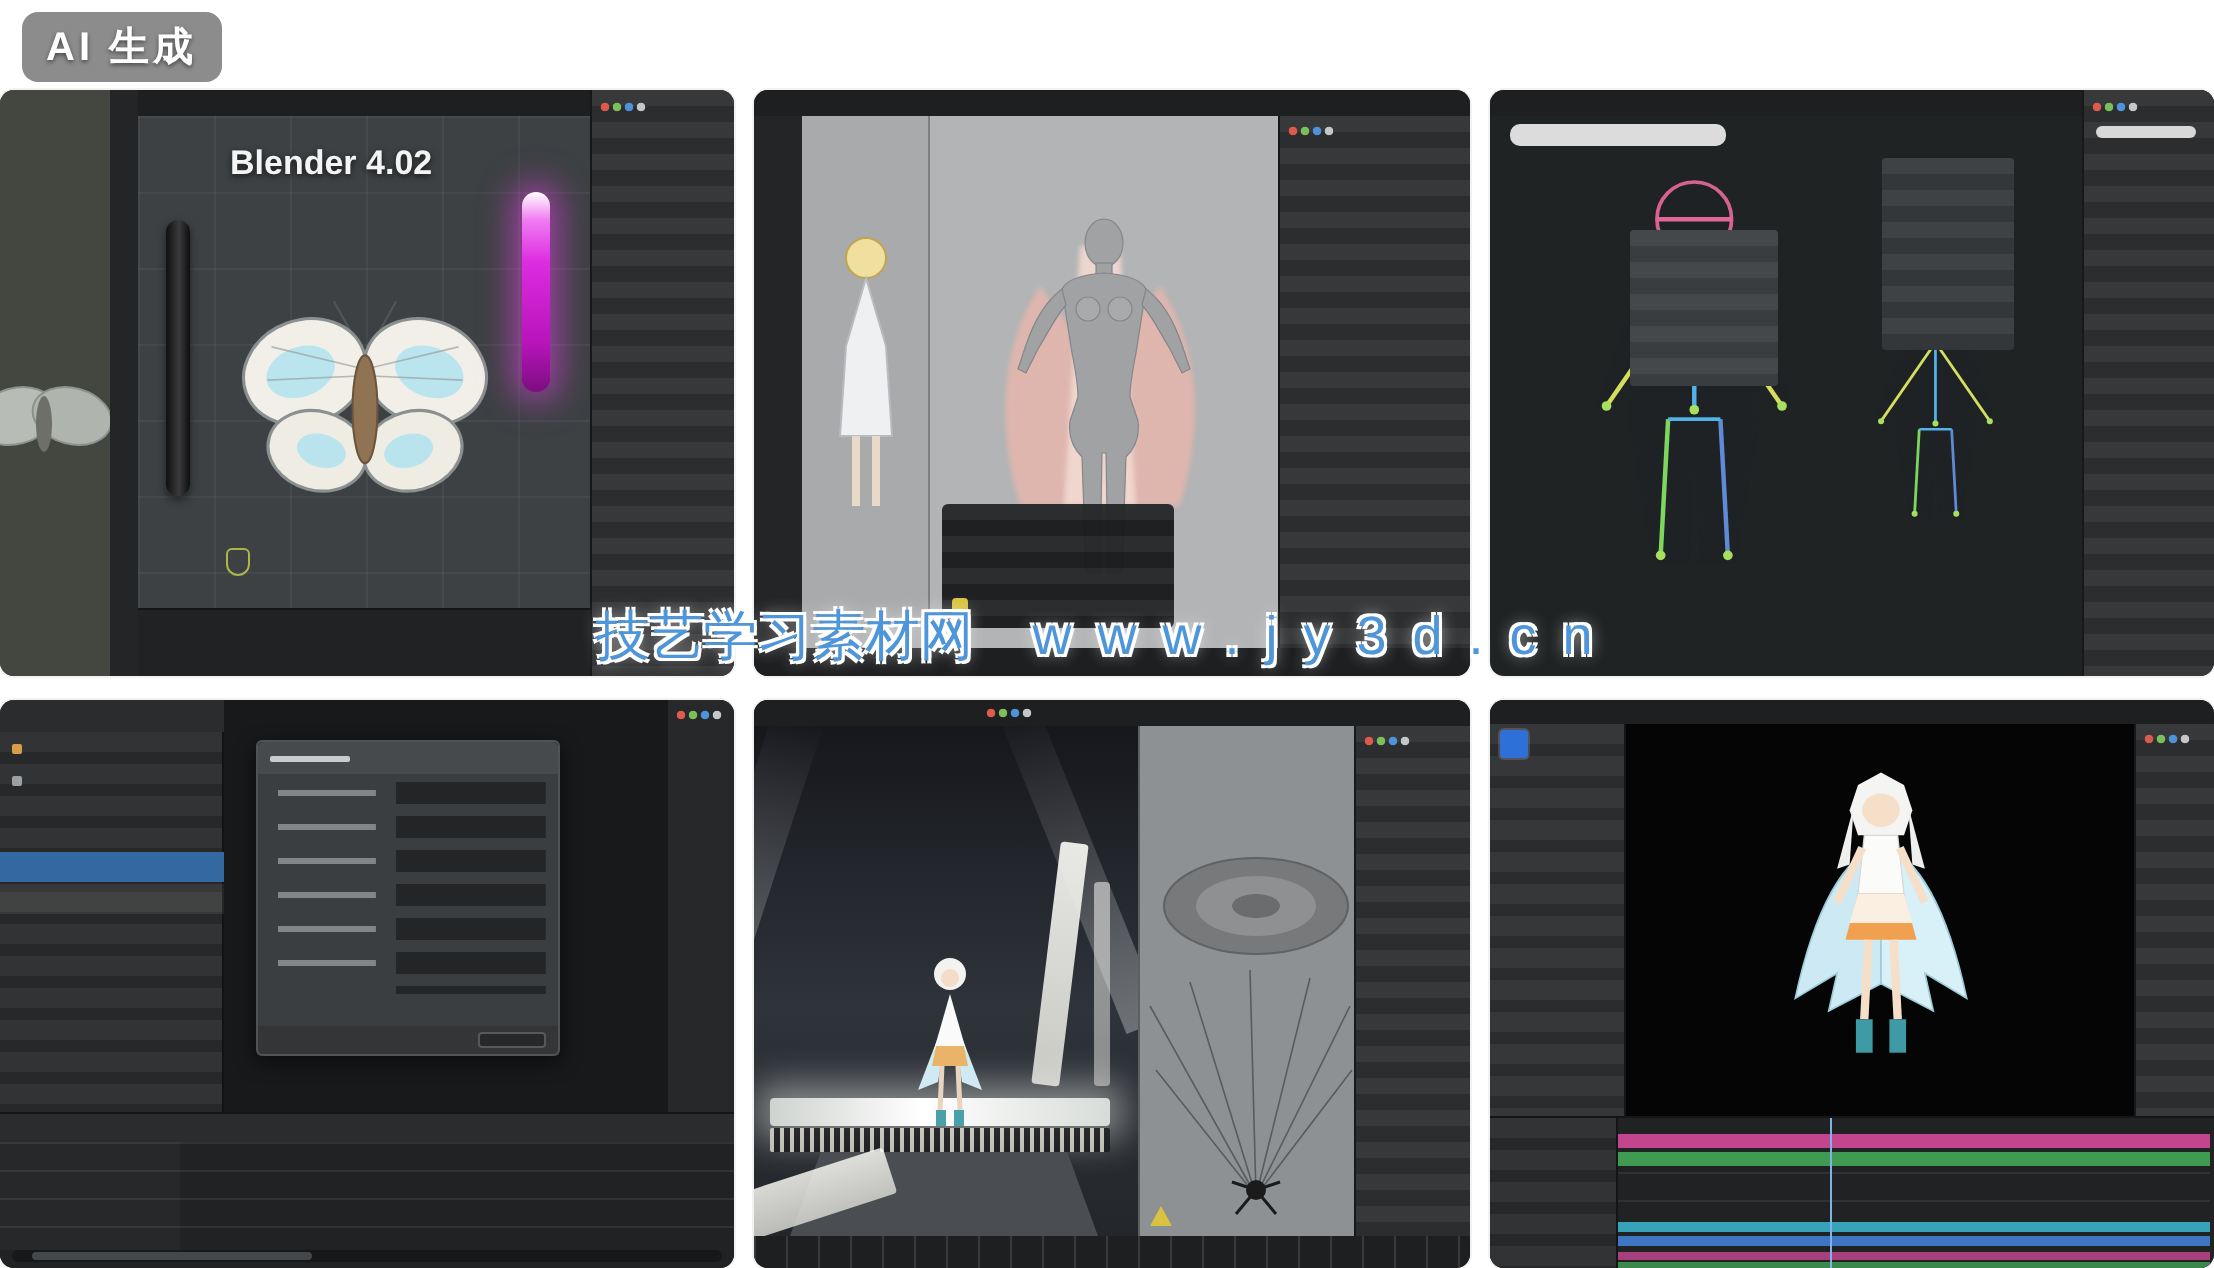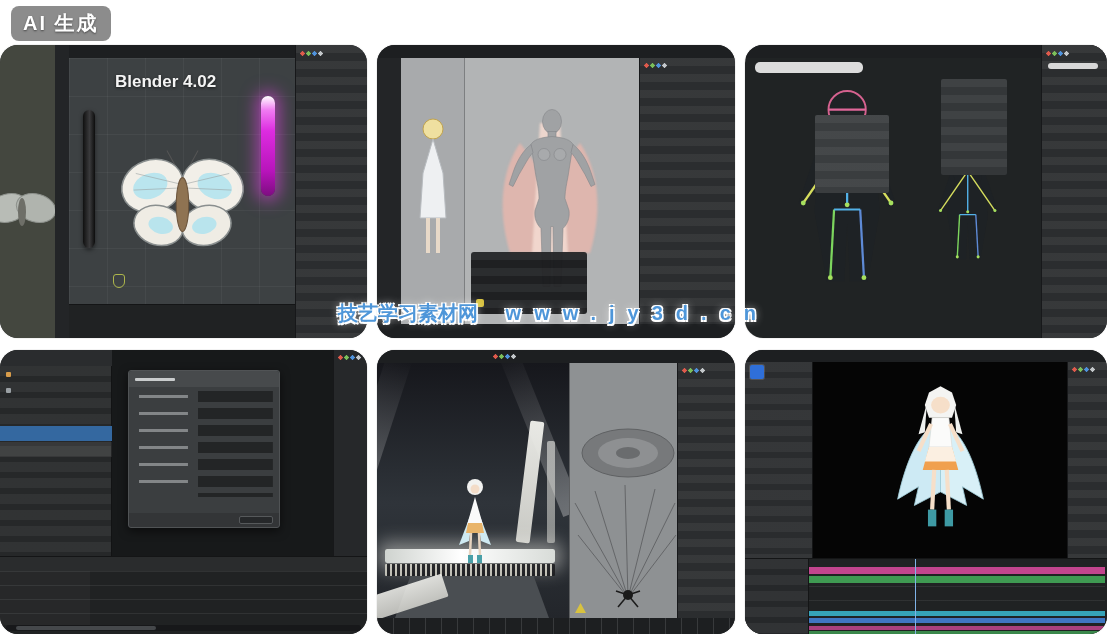--- a/index.html
+++ b/index.html
@@ -1,33 +1,33 @@
 <!DOCTYPE html>
 <html><head>
 <meta charset="utf-8">
 <style>
   *{margin:0;padding:0;box-sizing:border-box;}
   html,body{width:1107px;height:634px;}
   body{position:relative;background:#ffffff;font-family:"Liberation Sans","DejaVu Sans",sans-serif;overflow:hidden;}
   .a{position:absolute;}
-  .thumb{border-radius:18px;overflow:hidden;background:#26282a;box-shadow:0 0 0 1px rgba(0,0,0,0.05);}
+  .thumb{border-radius:7px;overflow:hidden;background:#26282a;box-shadow:0 0 0 1px rgba(0,0,0,0.05);}
   .hdr{background:#1d1f21;}
   .props{background-color:#2b2d2f;border-left:1px solid #17181a;}
   .rows{background-image:repeating-linear-gradient(180deg,rgba(255,255,255,0.055) 0 8px,rgba(0,0,0,0) 8px 16px);}
   .rows16{background-image:repeating-linear-gradient(180deg,rgba(255,255,255,0.05) 0 10px,rgba(0,0,0,0) 10px 16px);}
   .dots{width:23px;height:5px;background:
     radial-gradient(circle at 2.5px 2.5px,#de5a4c 2px,rgba(0,0,0,0) 2.3px),
     radial-gradient(circle at 8.5px 2.5px,#7bbf5a 2px,rgba(0,0,0,0) 2.3px),
     radial-gradient(circle at 14.5px 2.5px,#4f92dc 2px,rgba(0,0,0,0) 2.3px),
     radial-gradient(circle at 20.5px 2.5px,#c3c7ca 2px,rgba(0,0,0,0) 2.3px);}
   .grid-bg{background-color:#3d4143;background-image:linear-gradient(rgba(255,255,255,0.045) 1px,transparent 1px),linear-gradient(90deg,rgba(255,255,255,0.045) 1px,transparent 1px);background-size:38px 38px;}
   .ticks{background-image:repeating-linear-gradient(90deg,rgba(255,255,255,0.12) 0 1px,transparent 1px 16px);}
   .badge-frame{border:3px solid rgba(255,255,255,0.95);border-radius:12px;z-index:30;background:rgba(255,255,255,0.18);}
   .ai-badge{background:rgba(70,70,70,0.62);border-radius:8px;padding:4px 12px;color:#fff;font-size:20px;font-weight:700;letter-spacing:2px;text-shadow:0 1px 2px rgba(0,0,0,0.5);}
-  .watermark{z-index:20;text-align:center;font-weight:700;font-size:20px;color:#4e96d9;white-space:nowrap;
+  .watermark{z-index:20;text-align:center;font-weight:400;font-size:27px;color:#4e96d9;white-space:nowrap;
     text-shadow:-1.5px -1.5px 0 #fff,1.5px -1.5px 0 #fff,-1.5px 1.5px 0 #fff,1.5px 1.5px 0 #fff,0 0 8px rgba(255,255,255,0.9);}
   .wm-url{letter-spacing:13px;margin-left:22px;}
   .blender-caption{color:#f4f4f4;font-size:17px;font-weight:700;text-shadow:0 1px 3px rgba(0,0,0,0.65);}
   .wand{width:14px;border-radius:7px;background:linear-gradient(180deg,#ffffff 0%,#f07cf2 14%,#dd2ce0 35%,#b814bb 75%,#7d0d80 100%);box-shadow:0 0 16px 5px rgba(232,66,235,0.55);}
   .rod{width:12px;border-radius:6px;background:linear-gradient(90deg,#101010,#3a3a3c 55%,#0d0d0d);box-shadow:0 2px 4px rgba(0,0,0,0.5);}
   .shield{width:12px;height:14px;border:1.5px solid #b9c24d;border-radius:3px 3px 6px 6px;opacity:.9;}
   .search{background:#dcdcdc;border-radius:5px;}
   .dialog{background:#3b3e40;border-radius:3px;box-shadow:0 3px 10px rgba(0,0,0,0.55);border:1px solid #505355;}
   .dlg-hdr{height:16px;background:#474a4c;border-radius:3px 3px 0 0;display:flex;align-items:center;padding-left:6px;}
   .dlg-dash{width:40px;height:3px;background:#c9cccd;border-radius:1px;}

